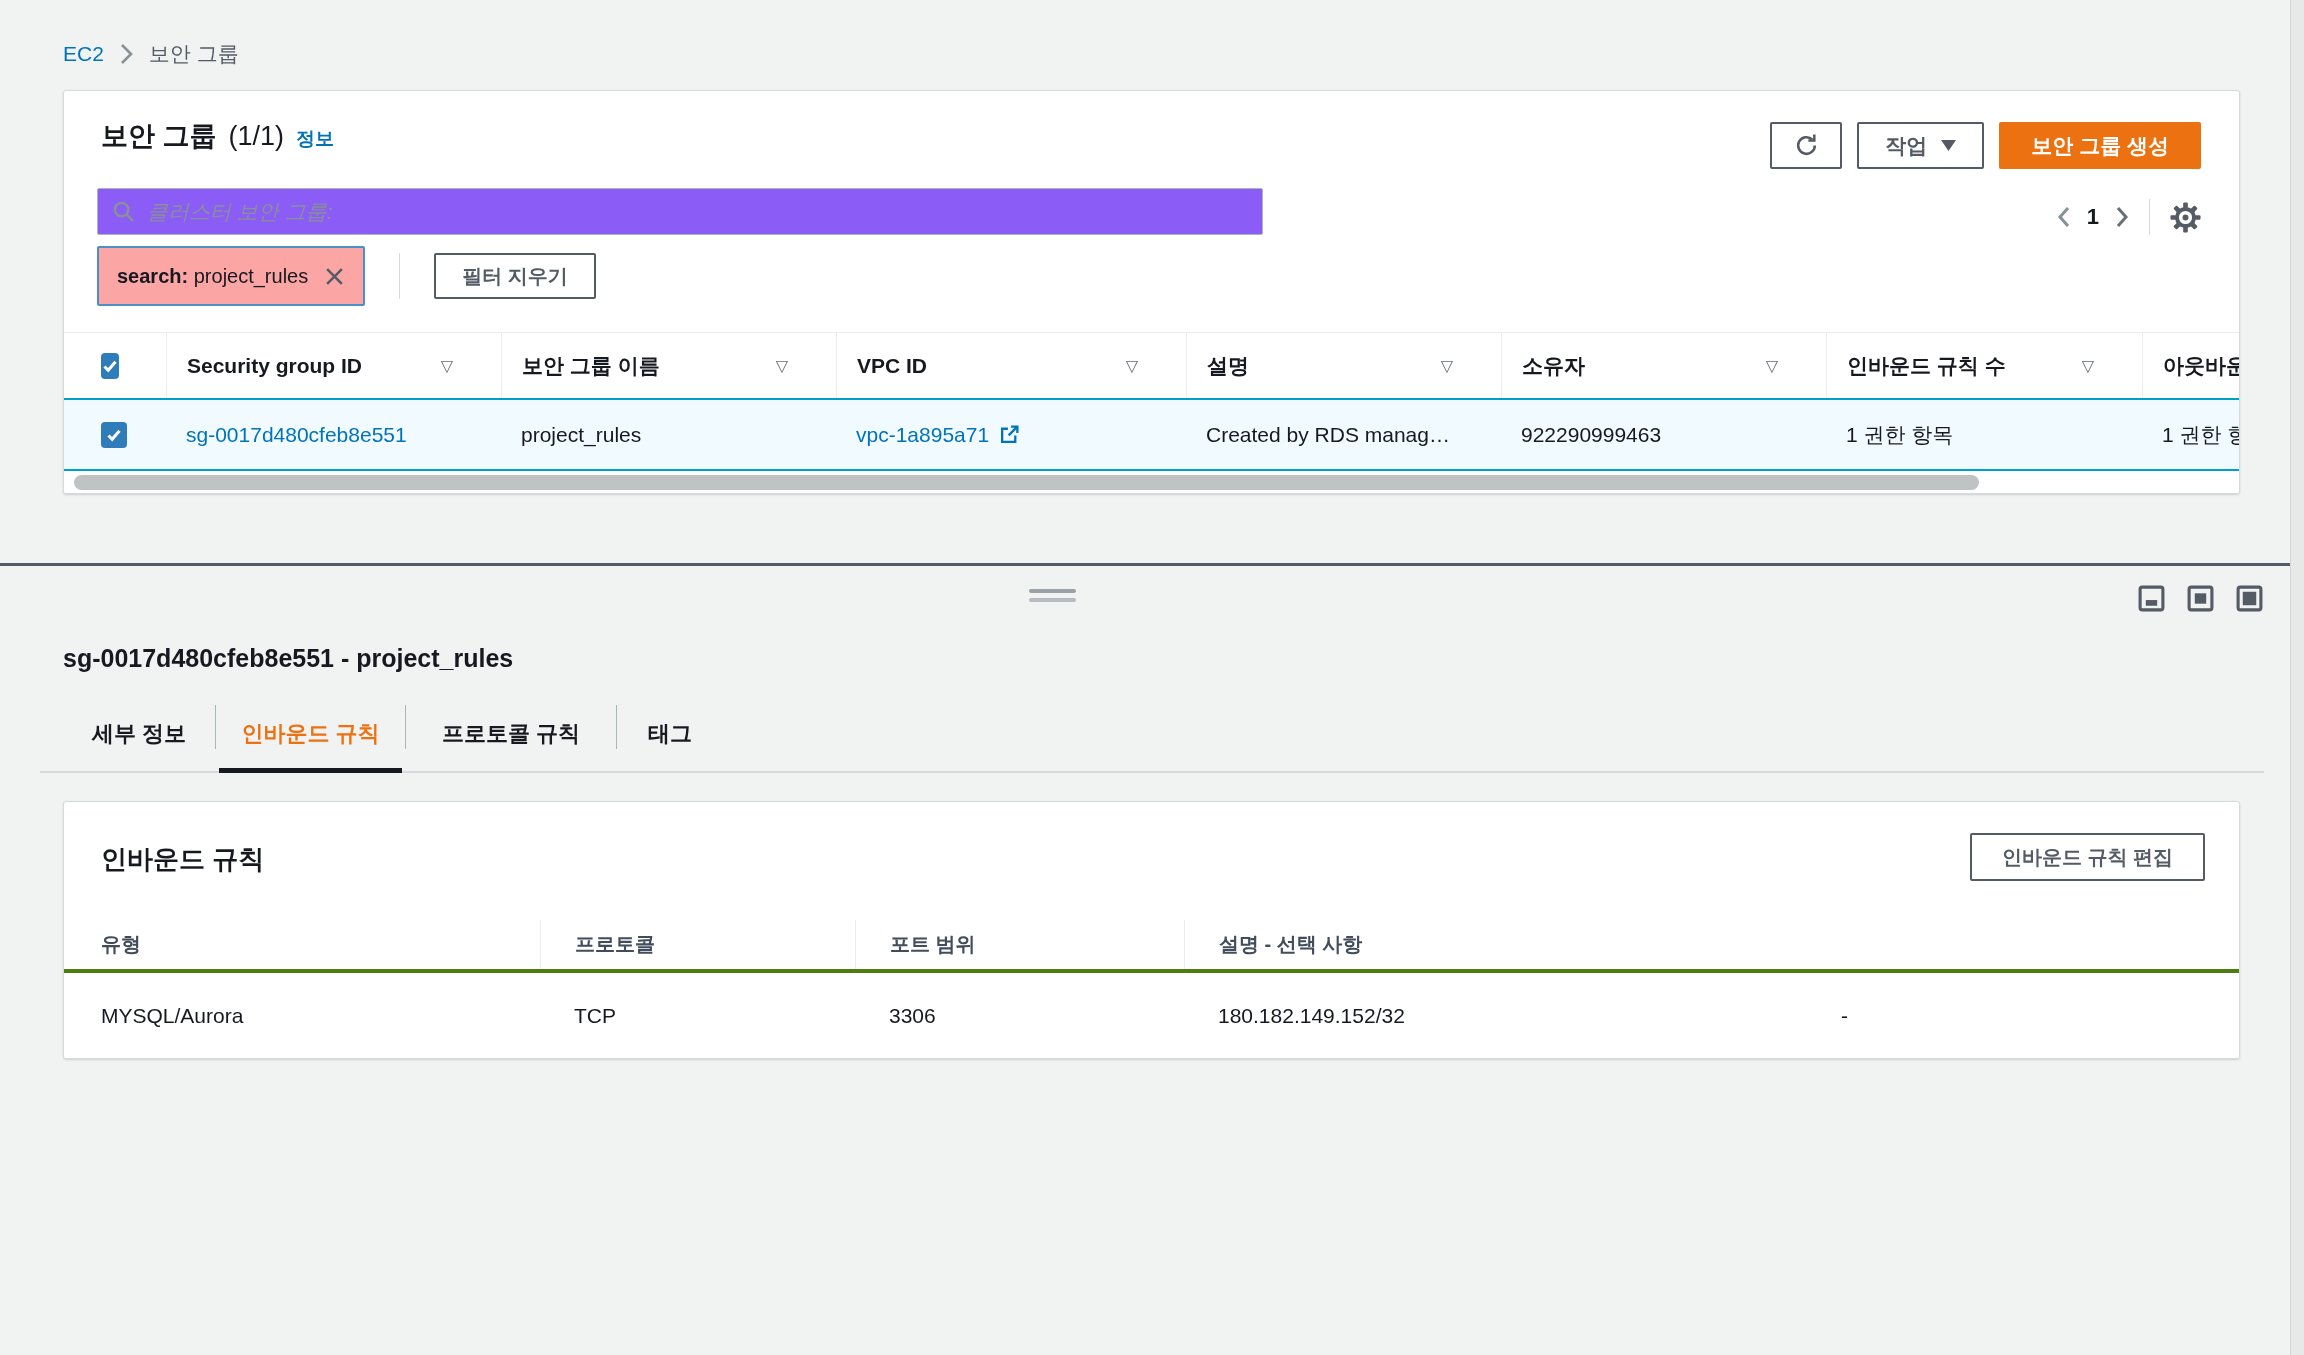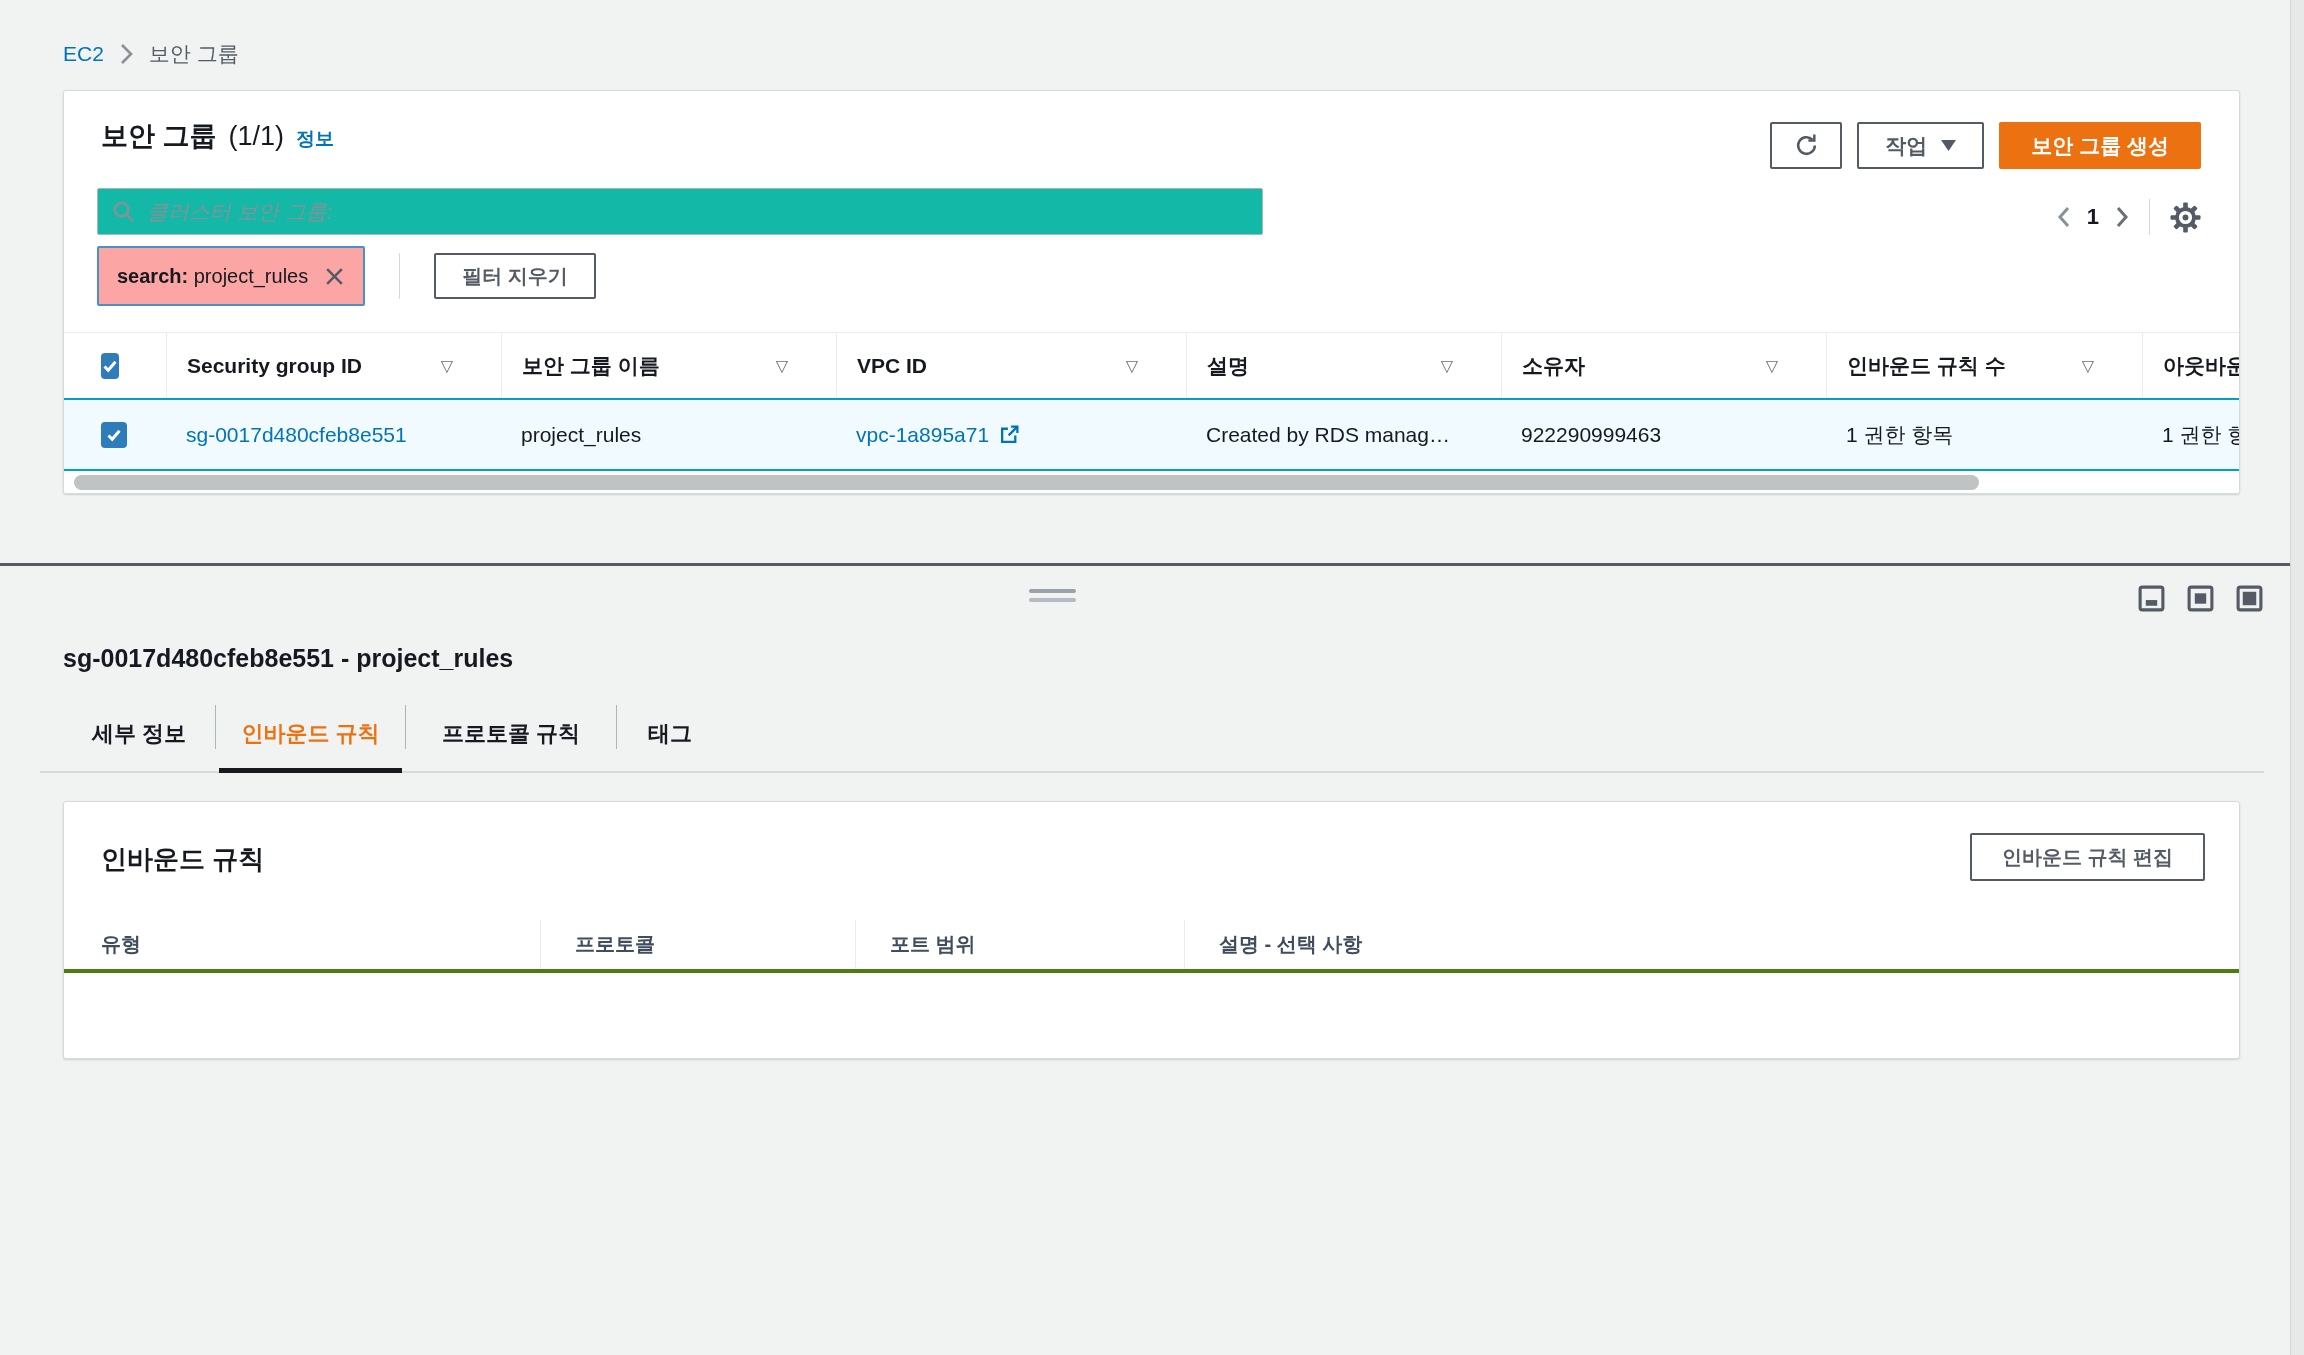--- a/index.html
+++ b/index.html
@@ -48,21 +48,21 @@
   }
 
   .pag-row { right: 38px; top: 106px; display: flex; align-items: center; height: 40px; }
   .pag-num { font-size: 22px; font-weight: 700; margin: 0 16px; color: #16191f; }
   .pag-chev { display: flex; align-items: center; cursor: pointer; }
   .pag-divider { width: 1px; height: 36px; background: #d5dbdb; margin: 0 20px; }
   .gear-btn { display: flex; align-items: center; cursor: pointer; }
 
   .search-box {
     left: 33px; top: 97px; width: 1166px; height: 47px;
-    border: 1px solid #aab7b8; border-radius: 2px; background: #14b8a6;
+    border: 1px solid #aab7b8; border-radius: 2px; background: #8b5cf6;
     display: flex; align-items: center; padding: 0 14px; gap: 12px;
   }
   .search-box input {
     border: none; outline: none; flex: 1; font-size: 21px;
     font-style: italic; color: #16191f; font-family: inherit; background: transparent;
   }
   .search-box input::placeholder { color: #879196; font-style: italic; }
 
   .filter-row { left: 33px; top: 162px; display: flex; align-items: center; height: 46px; }
   .chip {
@@ -365,16 +365,23 @@
   <h3 class="abs ib-title">인바운드 규칙</h3>
   <button class="abs btn ib-edit">인바운드 규칙 편집</button>
 
   <div class="abs ib-table">
     <div class="ib-head">
       <div class="ib-th d0">유형</div>
       <div class="ib-th d1">프로토콜</div>
       <div class="ib-th d2">포트 범위</div>
       <div class="ib-th d4">설명 - 선택 사항</div>
     </div>
+    <div class="ib-row">
+      <div class="ib-td d0">MYSQL/Aurora</div>
+      <div class="ib-td d1">TCP</div>
+      <div class="ib-td d2">3306</div>
+      <div class="ib-td d3">180.182.149.152/32</div>
+      <div class="ib-td d4">-</div>
+    </div>
   </div>
 </section>
 
 <div class="abs vscroll"></div>
 
 </body></html>

